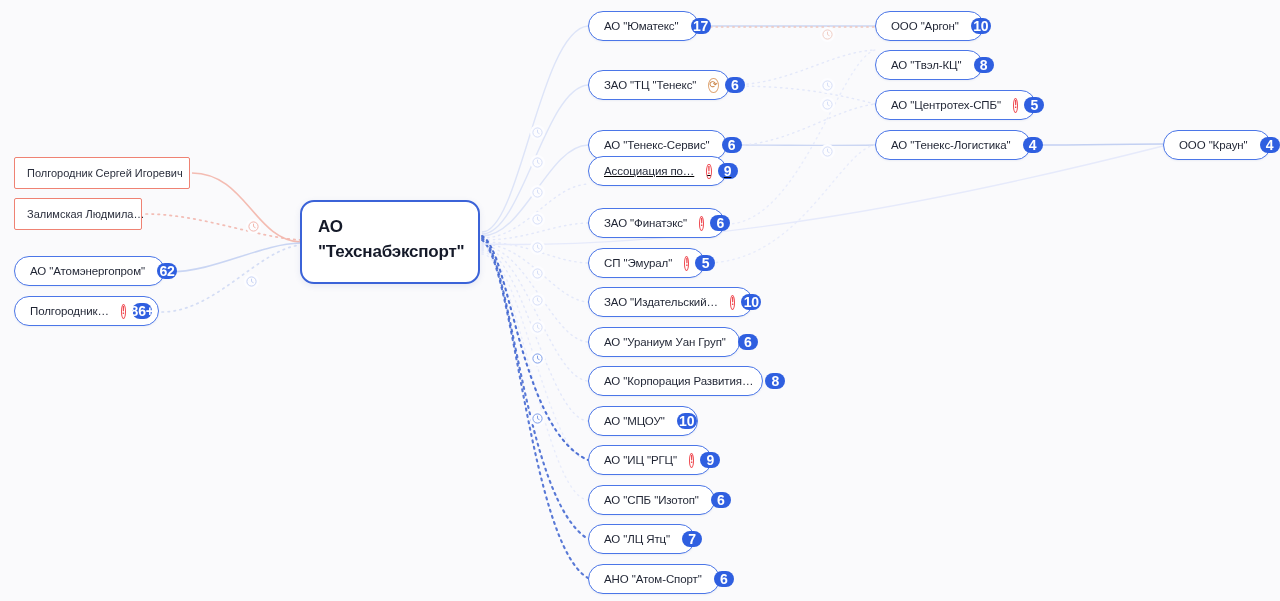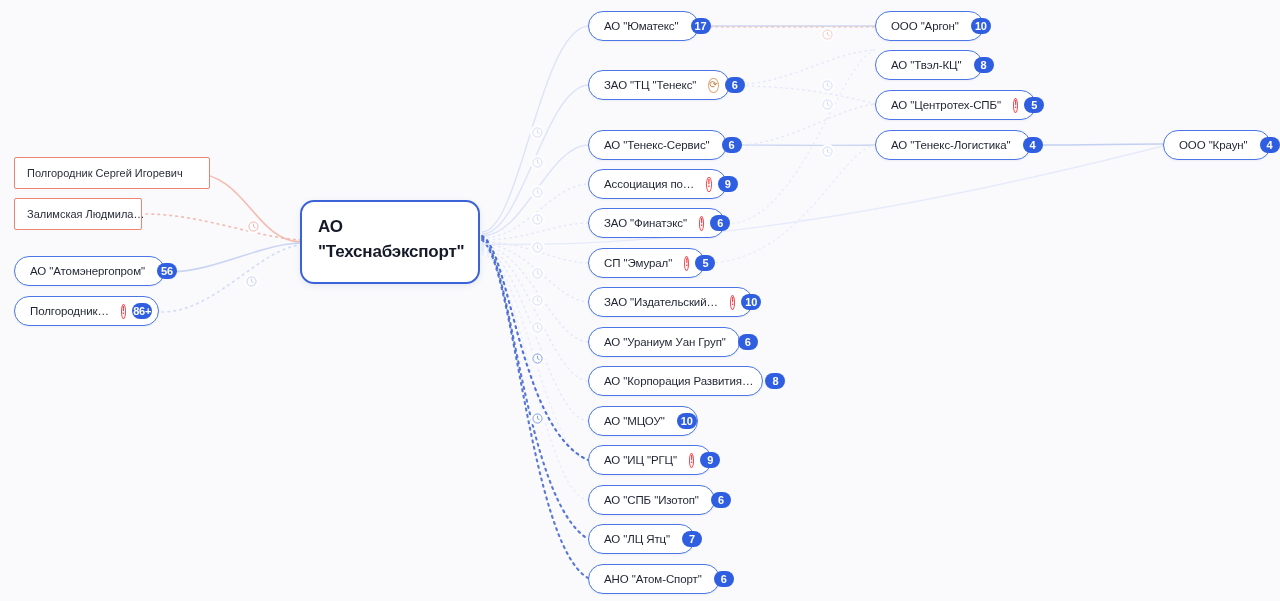--- a/index.html
+++ b/index.html
@@ -79,21 +79,21 @@
   .badge {
     display: inline-flex;
     align-items: center;
     justify-content: center;
     min-width: 20px;
     height: 16px;
     padding: 0 5px;
     border-radius: 999px;
     background: #2f5fe0;
     color: #ffffff;
-    font-size: 11px;
+    font-size: 14px;
     font-weight: bold;
     line-height: 1;
     letter-spacing: -0.2px;
   }
   
   .warn {
     display: inline-flex;
     align-items: center;
     justify-content: center;
     width: 15px; height: 15px;
@@ -268,32 +268,32 @@
       </div>
       <div class="edge-badge" style="left: 820px; top: 144px; color: rgb(213, 222, 247);">
         <svg width="11" height="11" viewBox="0 0 11 11">
           <circle cx="5.5" cy="5.5" r="4.6" fill="none" stroke="currentColor" stroke-width="1"></circle>
           <path d="M5.5 3.1 L5.5 5.6 L7.2 6.6" fill="none" stroke="currentColor" stroke-width="1" stroke-linecap="round"></path>
         </svg>
       </div>
     </div>
 
   <div id="left-nodes">
-      <div class="node person" style="left: 14px; top: 157px; width: 196px;">
+      <div class="node person" style="left: 14px; top: 157px; width: 176px;">
         <span class="label">Полгородник Сергей Игоревич</span>
         <span style="flex: 1 1 0%;"></span>
       </div>
       <div class="node person" style="left: 14px; top: 198px; width: 128px;">
         <span class="label">Залимская Людмила…</span>
         <span style="flex: 1 1 0%;"></span>
       </div>
       <div class="node pill" style="left: 14px; top: 256px; width: 151px;">
         <span class="label">АО "Атомэнергопром"</span>
         <span style="flex: 1 1 0%;"></span>
-        <span class="badge">56</span>
+        <span class="badge">62</span>
       </div>
       <div class="node pill" style="left: 14px; top: 296px; width: 145px;">
         <span class="label">Полгородник…</span>
         <span style="flex: 1 1 0%;"></span>
         <span class="warn">!</span>
         <span class="badge">86+</span>
       </div>
     </div>
 
   <div class="node central" id="central-node" style="left: 300px; top: 200px; width: 180px; height: 84px;">
@@ -310,21 +310,21 @@
         <span class="label">ЗАО "ТЦ "Тенекс"</span>
         <span style="flex: 1 1 0%;"></span>
         <span class="reorg">⟳</span>
         <span class="badge">6</span>
       </div>
       <div class="node pill" style="left: 588px; top: 130px; width: 139px;">
         <span class="label">АО "Тенекс-Сервис"</span>
         <span style="flex: 1 1 0%;"></span>
         <span class="badge">6</span>
       </div>
-      <div class="node pill" style="left: 588px; top: 169px; width: 139px;">
+      <div class="node pill" style="left: 588px; top: 156px; width: 139px; text-decoration: underline;">
         <span class="label">Ассоциация по…</span>
         <span style="flex: 1 1 0%;"></span>
         <span class="warn">!</span>
         <span class="badge">9</span>
       </div>
       <div class="node pill" style="left: 588px; top: 208px; width: 137px;">
         <span class="label">ЗАО "Финатэкс"</span>
         <span style="flex: 1 1 0%;"></span>
         <span class="warn">!</span>
         <span class="badge">6</span>

